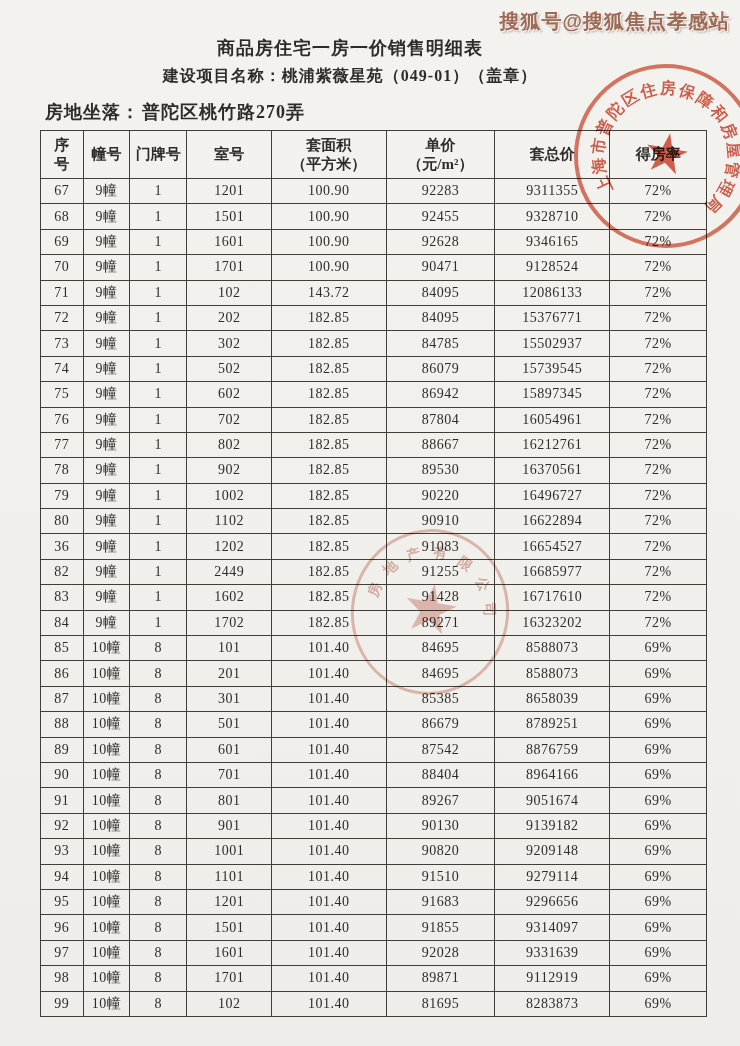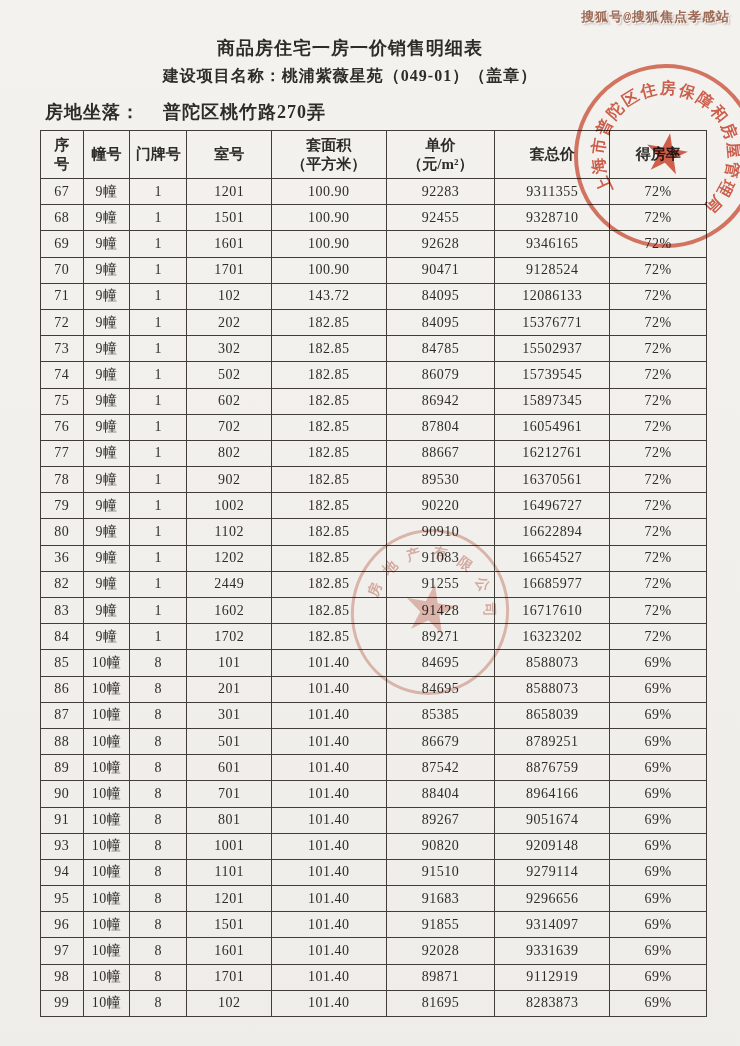--- a/index.html
+++ b/index.html
@@ -6,38 +6,38 @@
   .page{
     position:relative;
     width:740px;height:1046px;
     background:linear-gradient(180deg,#f3f2ef 0%,#f1efec 60%,#efede9 100%);
     overflow:hidden;
     font-family:"Liberation Serif","DejaVu Serif",serif;
     color:#2e2c29;
   }
   .watermark{
     position:absolute;top:8px;right:10px;
-    font-family:Liberation Mono, monospace;
-    font-weight:bold;font-size:13px;letter-spacing:1px;
+    font-family:Liberation Sans, sans-serif;
+    font-weight:bold;font-size:20px;letter-spacing:1px;
     color:#9d6a55;
     text-shadow:1px 1px 0 rgba(255,255,255,.85), 2px 2px 2px rgba(110,55,35,.35);
   }
   .title-main{
     position:absolute;top:36px;left:0;width:700px;
     text-align:center;font-weight:bold;font-size:18px;letter-spacing:1px;
   }
   .title-project{
     position:absolute;top:66px;left:0;width:700px;
     text-align:center;font-weight:bold;font-size:16px;letter-spacing:1px;
   }
   .location-line{
     position:absolute;top:100px;left:45px;
     font-size:18px;font-weight:bold;letter-spacing:1px;
   }
-  .location-line .loc-value{margin-left:23px;}
+  .location-line .loc-value{margin-left:2px;}
   table.price-table{
     position:absolute;left:40px;top:130px;
     width:667px;height:887px;
     border-collapse:collapse;table-layout:fixed;
     background:transparent;
   }
   table.price-table th, table.price-table td{
     border:1.5px solid #413e3a;
     text-align:center;vertical-align:middle;
     padding:0;overflow:hidden;
@@ -366,20 +366,30 @@
           <td>91</td>
           <td>10幢</td>
           <td>8</td>
           <td>801</td>
           <td>101.40</td>
           <td>89267</td>
           <td>9051674</td>
           <td>69%</td>
         </tr>
         <tr>
+          <td>92</td>
+          <td>10幢</td>
+          <td>8</td>
+          <td>901</td>
+          <td>101.40</td>
+          <td>90130</td>
+          <td>9139182</td>
+          <td>69%</td>
+        </tr>
+        <tr>
           <td>93</td>
           <td>10幢</td>
           <td>8</td>
           <td>1001</td>
           <td>101.40</td>
           <td>90820</td>
           <td>9209148</td>
           <td>69%</td>
         </tr>
         <tr>

